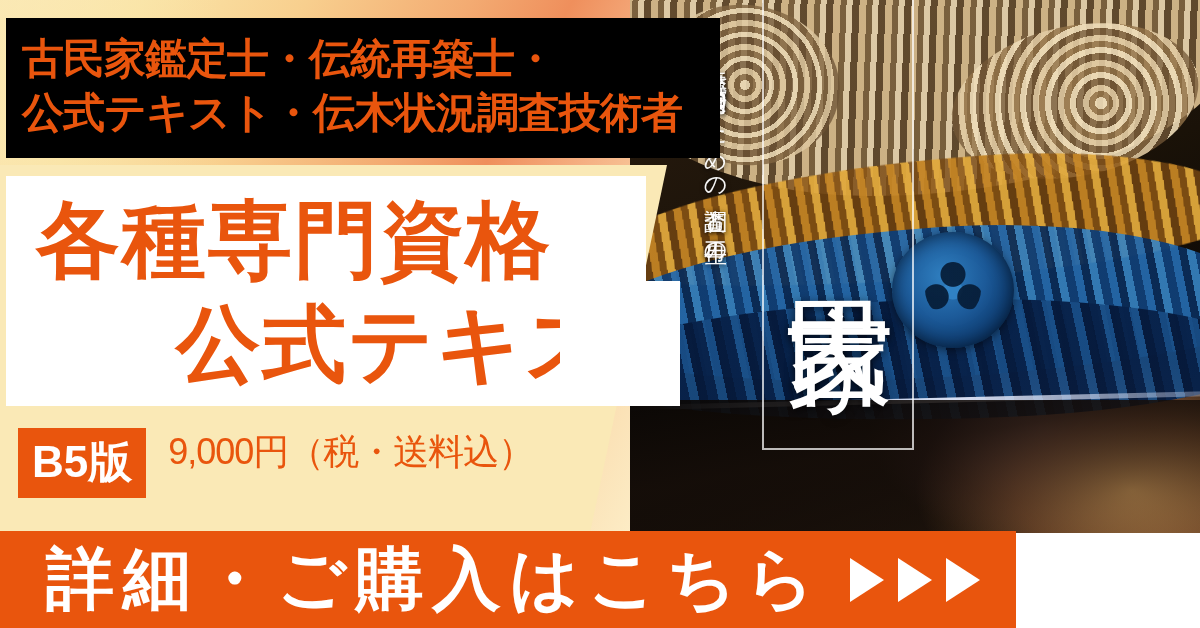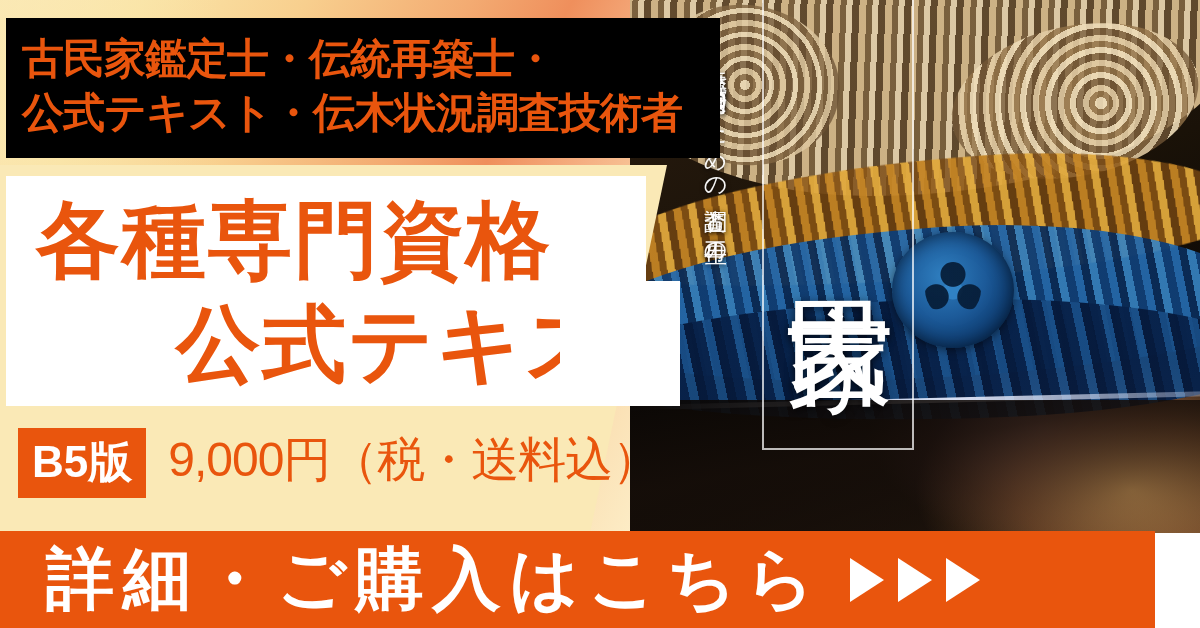--- a/index.html
+++ b/index.html
@@ -185,27 +185,27 @@
     position:absolute;left:18px;top:428px;height:72px;display:flex;align-items:flex-start;
   }
   .badge-b5{
     background:#e9550d;color:#ffffff;font-weight:bold;
     font-size:44px;line-height:1;
     padding:12px 14px 14px 14px;
     letter-spacing:0;
     white-space:nowrap;
   }
   .price-text{
-    color:#e9550d;font-size:48px;font-weight:500;white-space:nowrap;
+    color:#e9550d;font-size:36px;font-weight:500;white-space:nowrap;
     margin-left:22px;letter-spacing:-1px;
   }
 
   
   .cta{
-    position:absolute;left:0;top:531px;width:1155px;height:97px;
+    position:absolute;left:0;top:531px;width:1016px;height:97px;
     background:#e9550d;
     display:flex;align-items:center;
   }
   .cta-text{
     color:#ffffff;font-weight:bold;font-size:68px;letter-spacing:9px;
     white-space:nowrap;margin-left:46px;
   }
   .cta-arrows{
     display:flex;align-items:center;gap:14px;margin-left:26px;
   }

